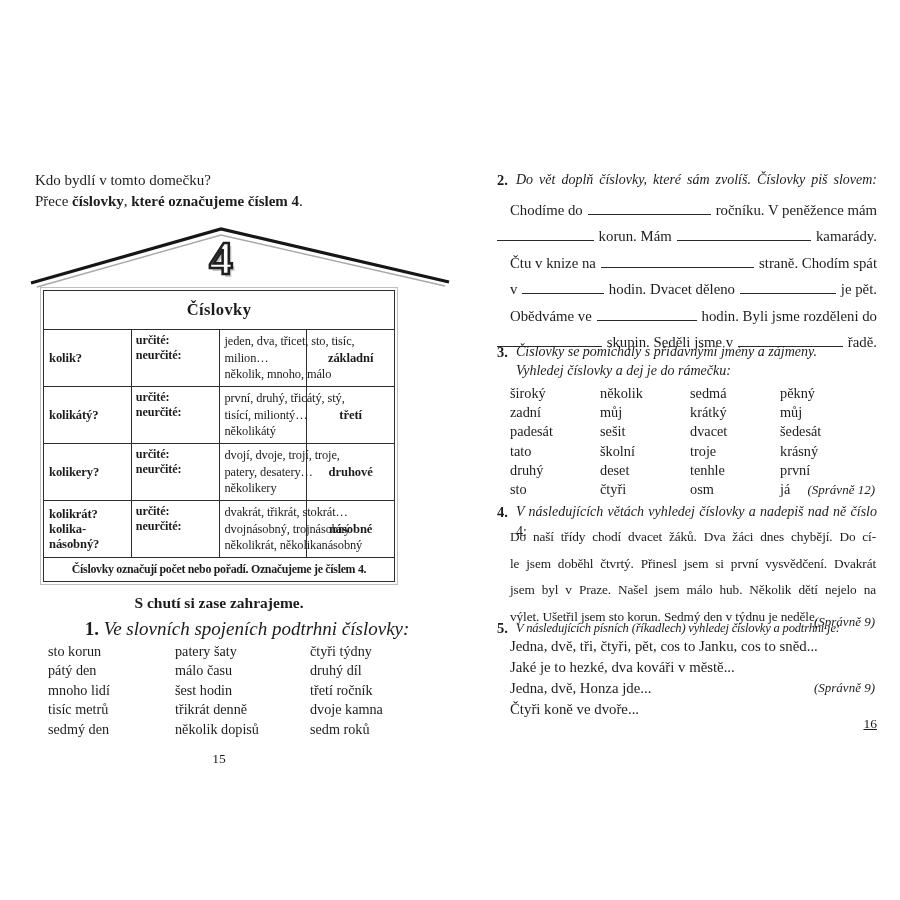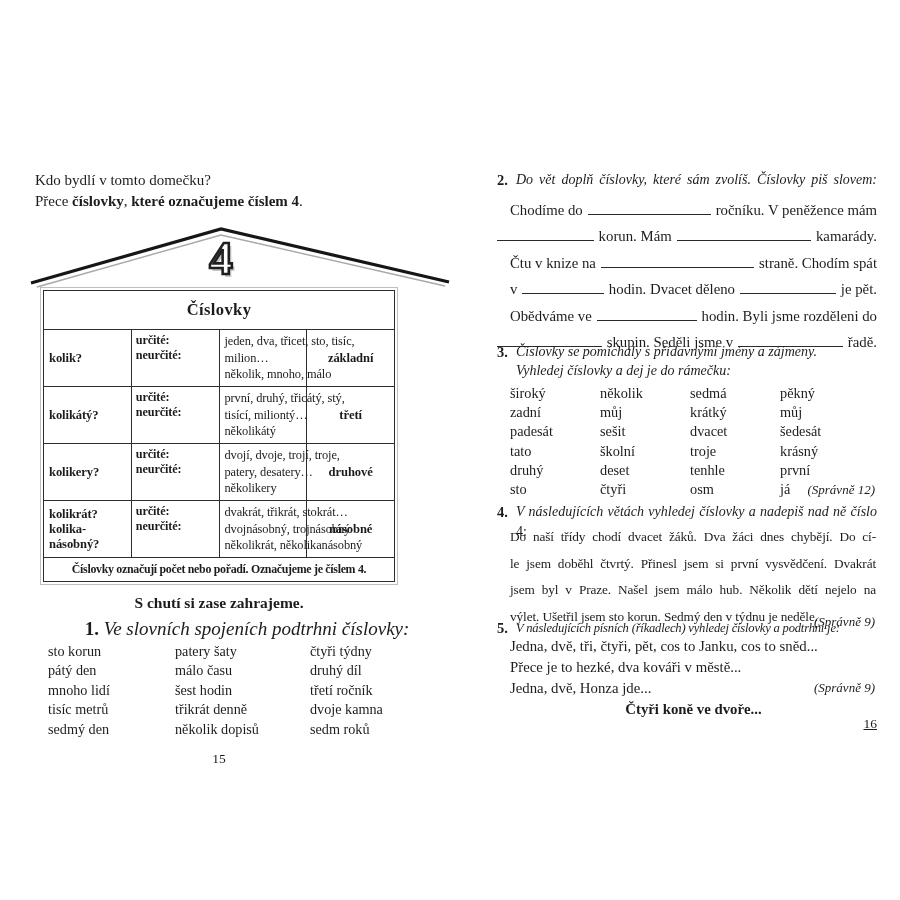--- a/index.html
+++ b/index.html
@@ -66,21 +66,21 @@
   .instr2lines { line-height:19px; font-size:14px; font-style:italic; }
   .wgrid { display:grid; grid-template-columns:90px 90px 90px auto; padding-left:13px; margin-top:4px; font-size:14.3px; line-height:19.2px; }
   .correct { position:absolute; right:2px; font-style:italic; font-size:13px; white-space:nowrap; }
 
   .jbody { position:absolute; top:22px; left:13px; width:366px; font-size:13.3px; letter-spacing:-0.12px; }
   .jline { text-align:justify; text-align-last:justify; line-height:26.5px; white-space:normal; }
   .jline.last { text-align-last:left; }
 
   .instr5 { flex:1; font-style:italic; font-size:12.6px; letter-spacing:-0.2px; white-space:nowrap; }
   .songs { position:absolute; top:18px; left:13px; width:367px; font-size:14.8px; line-height:21px; }
-  .song-last-row { display:flex; justify-content:center; align-items:baseline;font-weight:bold; }
+  .song-last-row { display:flex; justify-content:flex-start; align-items:baseline; }
   .song-note { font-style:italic; font-size:13.3px; white-space:nowrap; }
   .pagenum-right { position:absolute; top:546px; width:380px; text-align:right; font-size:13.5px;text-decoration:underline; }
 </style>
 </head>
 <body>
 
 <div class="canvas">
 
   <div class="page-left">
 
@@ -311,21 +311,21 @@
       <div class="correct" style="top:112px;">(Správně 9)</div>
     </div>
 
     <div class="exblock" style="top:448px; height:98px;">
       <div class="exhead">
         <span class="num">5.</span>
         <span class="instr5">V následujících písních (říkadlech) vyhledej číslovky a podtrhni je:</span>
       </div>
       <div class="songs">
         <div>Jedna, dvě, tři, čtyři, pět, cos to Janku, cos to sněd...</div>
-        <div>Přece je to hezké, dva kováři v městě...</div>
+        <div>Jaké je to hezké, dva kováři v městě...</div>
         <div>Jedna, dvě, Honza jde...</div>
         <div class="song-last-row">
           <span>Čtyři koně ve dvoře...</span>
         </div>
       </div>
       <div class="correct" style="top:62px;">(Správně 9)</div>
     </div>
 
     <div class="pagenum-right">16</div>
   </div>

